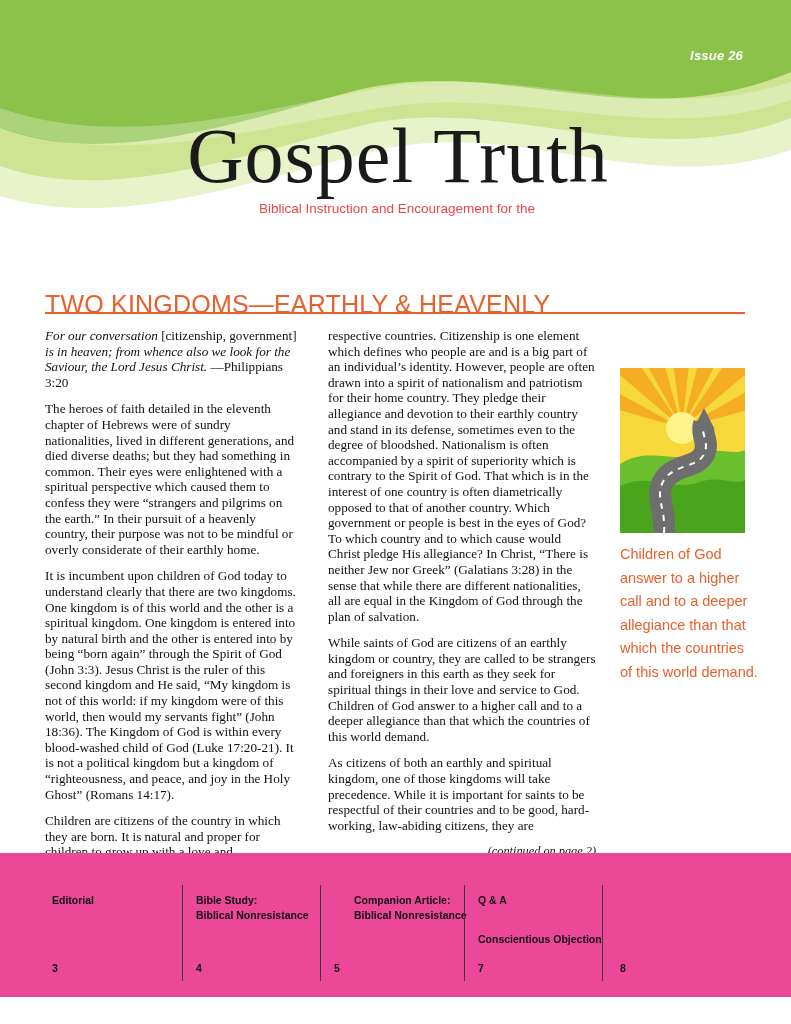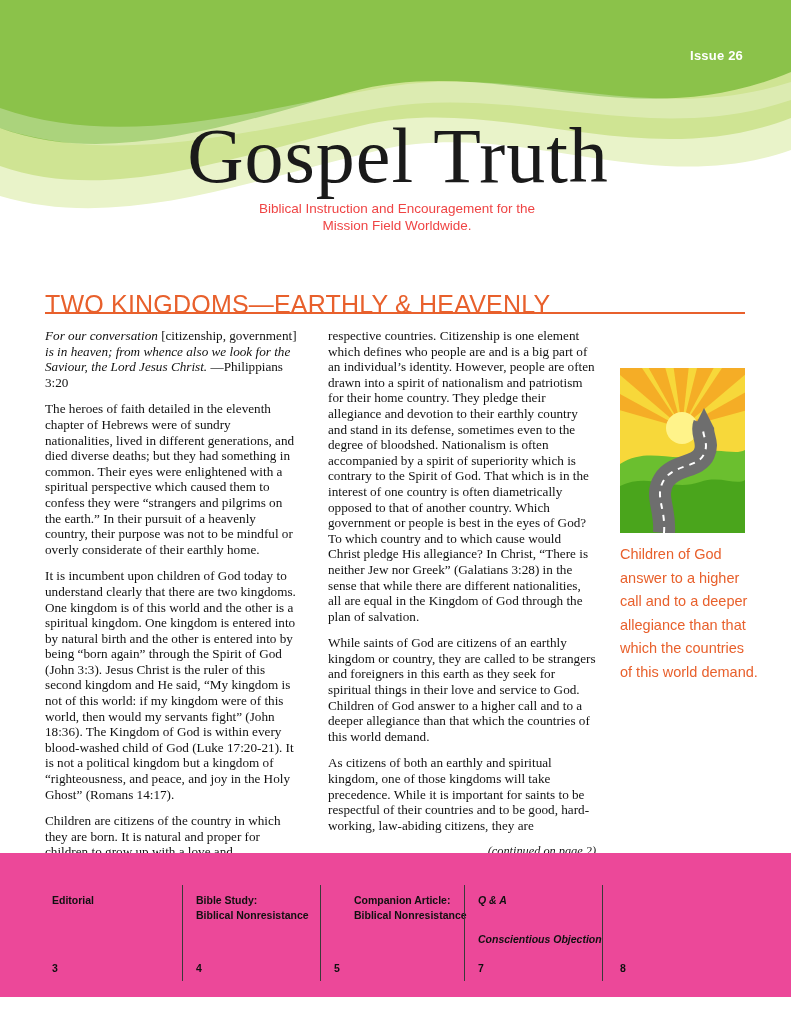--- a/index.html
+++ b/index.html
@@ -34,20 +34,21 @@
 
   .issue-label {
     position: absolute;
     right: 48px;
     top: 48px;
     color: #ffffff;
     font-family: "Liberation Sans", sans-serif;
     font-size: 13px;
     font-weight: bold;
     letter-spacing: 0.2px;
+    font-style: italic;
   }
 
   .masthead {
     position: absolute;
     left: 118px;
     top: 116px;
     width: 560px;
     text-align: center;
   }
   .masthead-title {
@@ -194,21 +195,20 @@
       <path d="M0,108 C120,150 250,112 380,88 C520,62 650,128 791,82 L791,100 C650,148 520,84 380,108 C250,130 120,168 0,128 Z" fill="#ffffff" opacity="0.28"></path>
     </svg>
   </div>
 
   <div class="issue-label">Issue 26</div>
 
   <div class="masthead">
     <div class="masthead-title">Gospel Truth</div>
     <div class="masthead-sub">
       <div>Biblical Instruction and Encouragement for the</div>
-      <div>Mission Field Worldwide.</div>
     </div>
   </div>
 
   <div class="headline">TWO KINGDOMS—EARTHLY &amp; HEAVENLY</div>
   <div class="headline-rule"></div>
 
   <div class="col col-left">
     <p class="scripture">
       <i>For our conversation</i><span> [citizenship, government] </span><i>is in heaven; from whence also we look for the Saviour, the Lord Jesus Christ.</i><span> —Philippians 3:20</span>
     </p>
@@ -273,21 +273,21 @@
     <div class="footer-page" style="left:196px;">4</div>
 
     <div class="footer-divider" style="left:320px;"></div>
     <div class="footer-col" style="left:354px;">
       <div>Companion Article:</div>
       <div>Biblical Nonresistance</div>
     </div>
     <div class="footer-page" style="left:334px;">5</div>
 
     <div class="footer-divider" style="left:464px;"></div>
-    <div class="footer-col" style="left:478px;font-style:italic;">
+    <div class="footer-col" style="left:478px;">
       <div>Q &amp; A</div>
       <div class="footer-sub">Conscientious Objection</div>
     </div>
     <div class="footer-page" style="left:478px;">7</div>
 
     <div class="footer-divider" style="left:602px;"></div>
     <div class="footer-page" style="left:620px;">8</div>
 
   </div>
 

